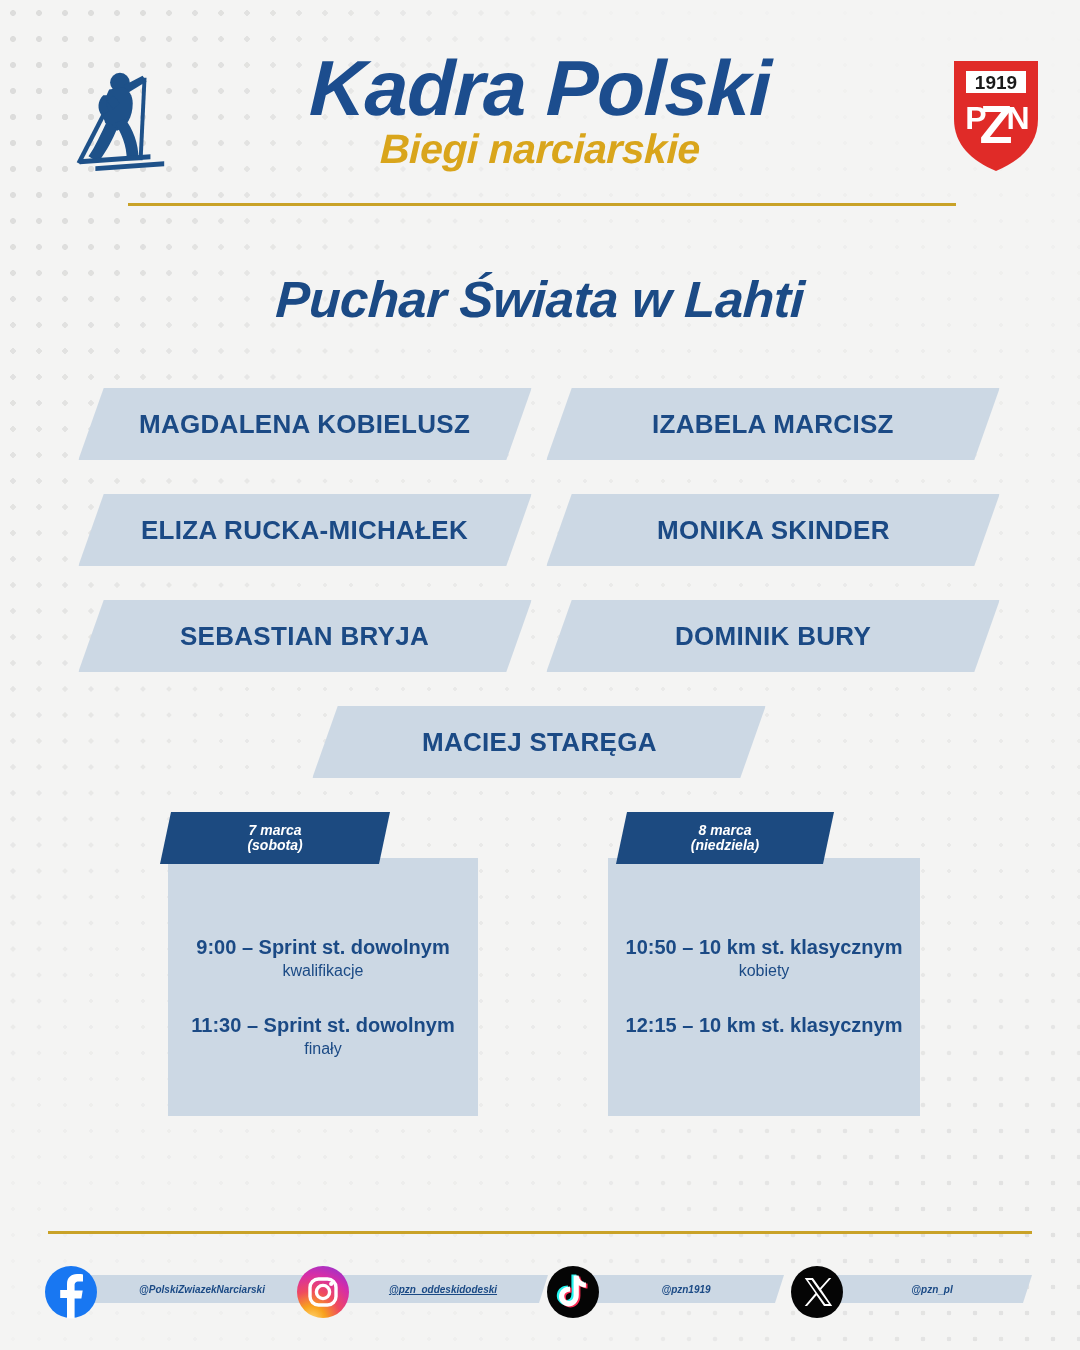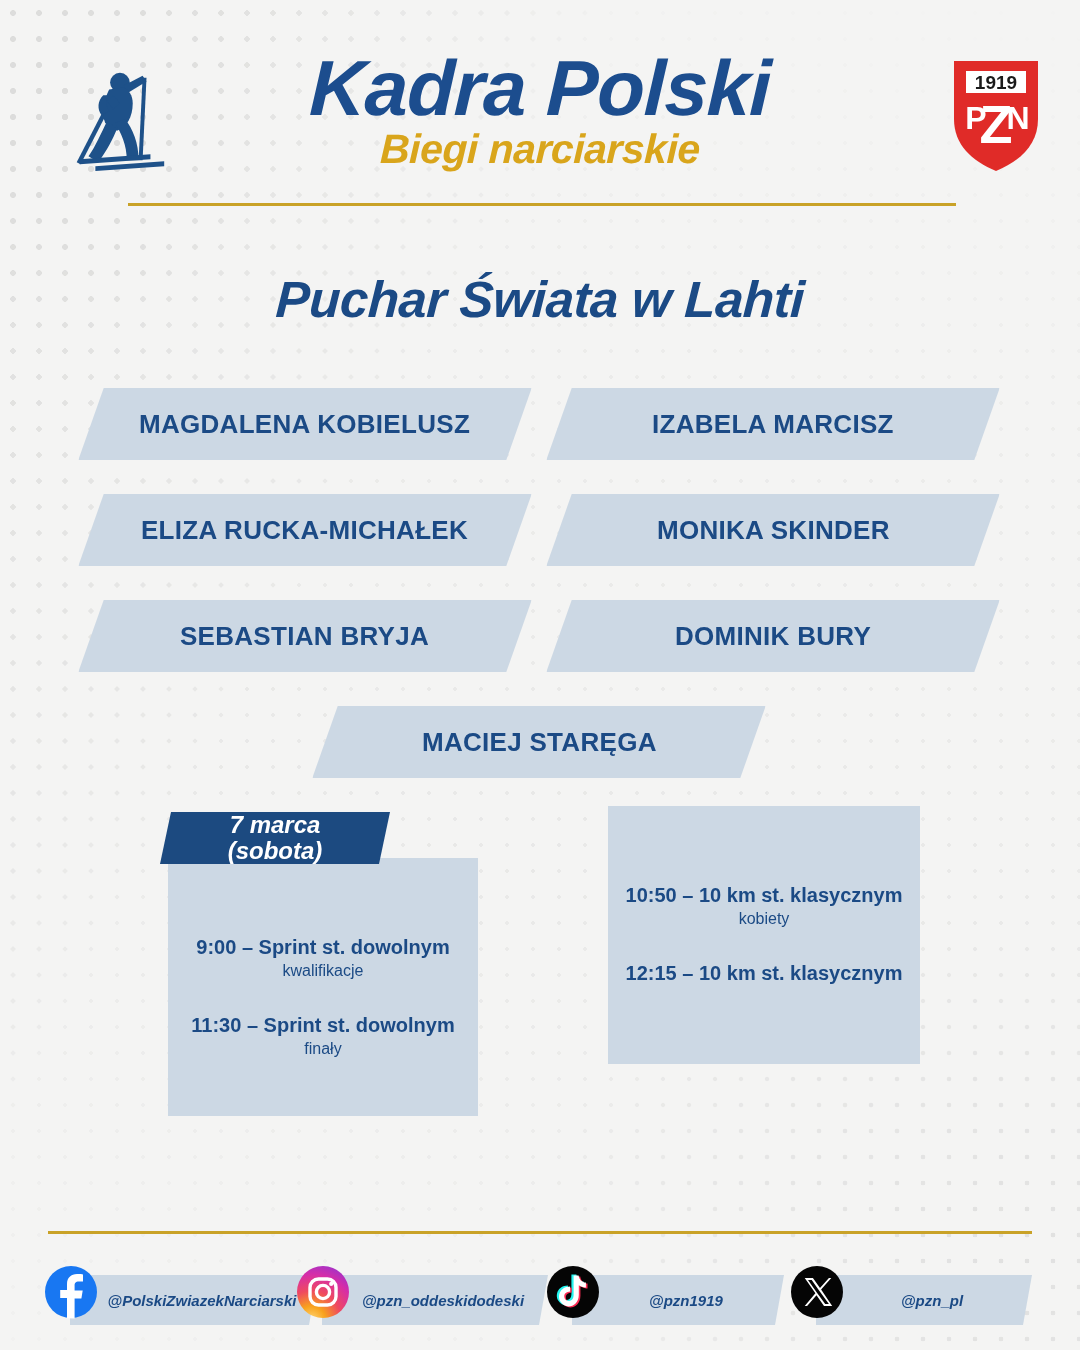--- a/index.html
+++ b/index.html
@@ -100,21 +100,21 @@
 
   
   .schedule{ position:absolute; left:0; top:812px; width:1080px; }
   .day{ position:absolute; }
   .day-left{ left:168px; width:310px; }
   .day-right{ left:608px; width:312px; }
   .day-head{
     position:relative; height:52px; background:#1c4a80;
     color:#ffffff; display:flex; flex-direction:column;
     align-items:center; justify-content:center;
-    font-size:24px; font-weight:bold; font-style:italic; line-height:1.08;
+    font-size:14px; font-weight:bold; font-style:italic; line-height:1.08;
     z-index:3;
   }
   .day-head-left{ width:230px; margin-left:-8px;
     clip-path:polygon(11px 0, 100% 0, calc(100% - 11px) 100%, 0 100%); }
   .day-head-right{ width:218px; margin-left:8px;
     clip-path:polygon(11px 0, 100% 0, calc(100% - 11px) 100%, 0 100%); }
   .day-head .l1, .day-head .l2{ display:block; }
   .day-body{
     background:#ccd8e4; padding:76px 12px 40px; min-height:258px;
     margin-top:-6px; position:relative; z-index:1;
@@ -124,29 +124,29 @@
   .ev{ text-align:center; margin-bottom:30px; }
   .ev:last-child{ margin-bottom:0; }
   .ev .line1{ font-size:20px; font-weight:bold; color:#1b4a85; line-height:1.3; }
   .ev .line2{ font-size:16px; font-weight:normal; color:#1b4a85; line-height:1.35; }
 
   
   .footer-rule{ position:absolute; left:48px; top:1231px; width:984px; height:3px; background:#c9a227; }
   .socials{ position:absolute; left:0; top:1265px; width:1080px; height:60px; }
   .social{ position:absolute; top:0; height:54px; display:flex; align-items:center; }
   .social .pill{
-    position:absolute; left:26px; top:10px; height:50px; background:#ccd8e4;
+    position:absolute; left:26px; top:10px; height:28px; background:#ccd8e4;
     clip-path:polygon(0 0, 100% 0, calc(100% - 9px) 100%, 0 100%);
     display:flex; align-items:center; justify-content:center;
-    color:#1b4a85; font-size:15px; font-style:italic; font-weight:bold;
+    color:#1b4a85; font-size:10px; font-style:italic; font-weight:bold;
     padding-left:30px; padding-right:14px;
   }
   .social .ico{ position:relative; z-index:4; width:54px; height:54px; }
   .s1{ left:44px; }  .s1 .pill{ width:248px; }
-  .s2{ left:296px; } .s2 .pill{ width:226px; }
+  .s2{ left:296px; } .s2 .pill{ width:226px;text-decoration:underline; }
   .s3{ left:546px; } .s3 .pill{ width:212px; }
   .s4{ left:790px; } .s4 .pill{ width:216px; }
 </style>
 </head>
 <body>
 
 <div class="bg-dots">
   <div class="layer dots-a"></div>
   <div class="layer dots-b"></div>
   <div class="layer dots-c"></div>
@@ -253,20 +253,24 @@
           <div class="line2">kwalifikacje</div>
         </div>
         <div class="ev">
           <div class="line1">11:30 – Sprint st. dowolnym</div>
           <div class="line2">finały</div>
         </div>
       </div>
     </div>
 
     <div class="day day-right">
+      <div class="day-head day-head-right">
+        <span class="l1">8 marca</span>
+        <span class="l2">(niedziela)</span>
+      </div>
       <div class="day-body day-body-right">
         <div class="ev">
           <div class="line1">10:50 – 10 km st. klasycznym</div>
           <div class="line2">kobiety</div>
         </div>
         <div class="ev">
           <div class="line1">12:15 – 10 km st. klasycznym</div>
         </div>
       </div>
     </div>

